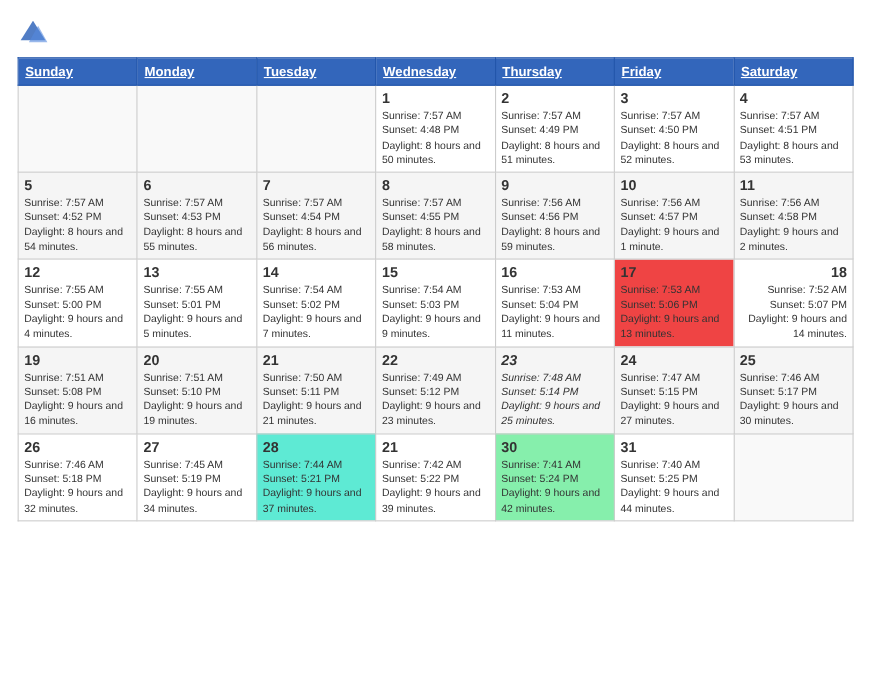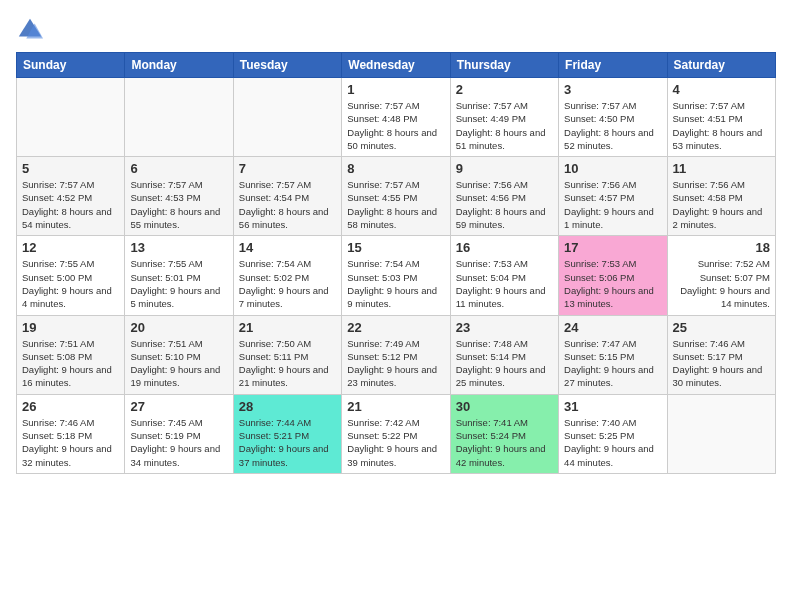--- a/index.html
+++ b/index.html
@@ -74,21 +74,21 @@
       min-height: 80px;
       background: #fff;
     }
     .calendar tr:nth-child(even) td {
       background: #f5f5f5;
     }
     .calendar tr:nth-child(odd) td {
       background: #fff;
     }
     
-    .calendar thead tr th { background: #3366bb; }
+    .calendar thead tr th { background: #3366bb; text-decoration: underline; }
 
     .day-number {
       font-size: 13px;
       font-weight: bold;
       color: #333;
       display: block;
       margin-bottom: 2px;
     }
     .day-info {
       font-size: 9.5px;
@@ -229,21 +229,21 @@
         <div class="day-info">
           Sunrise: 7:54 AM<br>Sunset: 5:03 PM<br>Daylight: 9 hours and 9 minutes.
         </div>
         </td>
         <td style="background: rgb(255, 255, 255);">
           <span class="day-number">16</span>
         <div class="day-info">
           Sunrise: 7:53 AM<br>Sunset: 5:04 PM<br>Daylight: 9 hours and 11 minutes.
         </div>
         </td>
-        <td style="background: #f9a8d4;">
+        <td style="background: #ef4444;">
           <span class="day-number">17</span>
         <div class="day-info">
           Sunrise: 7:53 AM<br>Sunset: 5:06 PM<br>Daylight: 9 hours and 13 minutes.
         </div>
         </td>
         <td style="background: rgb(255, 255, 255); text-align: right;">
           <span class="day-number">18</span>
         <div class="day-info">
           Sunrise: 7:52 AM<br>Sunset: 5:07 PM<br>Daylight: 9 hours and 14 minutes.
         </div>
@@ -267,21 +267,21 @@
         <div class="day-info">
           Sunrise: 7:50 AM<br>Sunset: 5:11 PM<br>Daylight: 9 hours and 21 minutes.
         </div>
         </td>
         <td style="background: rgb(245, 245, 245);">
           <span class="day-number">22</span>
         <div class="day-info">
           Sunrise: 7:49 AM<br>Sunset: 5:12 PM<br>Daylight: 9 hours and 23 minutes.
         </div>
         </td>
-        <td style="background: rgb(245, 245, 245);">
+        <td style="background: rgb(245, 245, 245); font-style: italic;">
           <span class="day-number">23</span>
         <div class="day-info">
           Sunrise: 7:48 AM<br>Sunset: 5:14 PM<br>Daylight: 9 hours and 25 minutes.
         </div>
         </td>
         <td style="background: rgb(245, 245, 245);">
           <span class="day-number">24</span>
         <div class="day-info">
           Sunrise: 7:47 AM<br>Sunset: 5:15 PM<br>Daylight: 9 hours and 27 minutes.
         </div>

